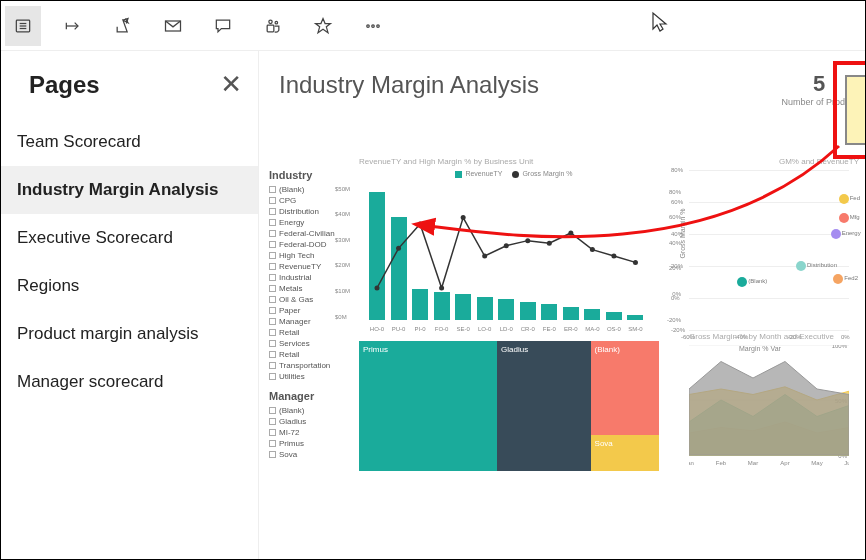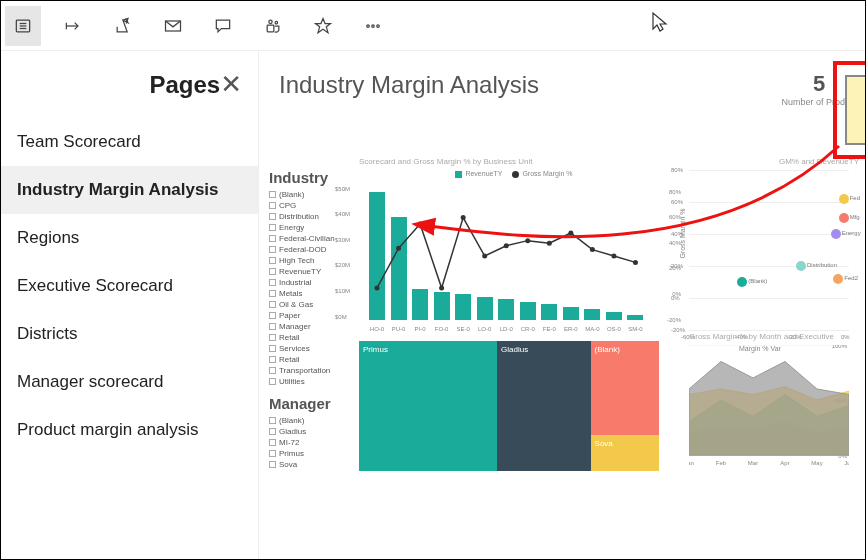--- a/index.html
+++ b/index.html
@@ -32,23 +32,24 @@
     display: flex;
     height: calc(100% - 50px);
   }
   .sidebar {
     width: 258px;
     border-right: 1px solid #eee;
     padding: 18px 0 0 0;
   }
   .sidebar-header {
     display: flex;
-    justify-content: flex-end;
+    justify-content: space-between;
     align-items: center;
     padding: 0 16px 18px 16px;
+    margin-left: 12px;
   }
   .sidebar-header h2 { font-size: 24px; font-weight: 600; color: #222; }
   .close-x {
     font-size: 26px; color: #555; cursor: pointer;
   }
   .page-item {
     padding: 14px 16px;
     font-size: 17px;
     color: #222;
     cursor: pointer;
@@ -101,21 +102,21 @@
   .kpi .n { font-size: 22px; font-weight: 600; }
   .kpi .l { font-size: 9px; color: #888; }
   .filters {
     position: absolute;
     top: 110px;
     left: 10px;
     width: 80px;
     font-size: 8px;
     color: #555;
   }
-  .filters h4 { font-size: 15px; font-weight: 600; margin-bottom: 3px; margin-top: 8px; }
+  .filters h4 { font-size: 11px; font-weight: 600; margin-bottom: 3px; margin-top: 8px; }
   .filters .f-item { display: flex; align-items: center; gap: 3px; line-height: 11px; }
   .filters .f-item .cb { width: 7px; height: 7px; border: 1px solid #aaa; display: inline-block; }
   .chart-box {
     position: absolute;
     font-size: 8px;
     color: #888;
   }
   .chart-title { font-size: 8px; color: #aaa; margin-bottom: 4px; }
   .legend { display: flex; gap: 10px; font-size: 7px; margin-bottom: 4px; justify-content: center; }
   .legend .sw { width: 7px; height: 7px; display: inline-block; margin-right: 3px; vertical-align: middle; }
@@ -201,25 +202,24 @@
 <div class="main">
 
   <div class="sidebar">
     <div class="sidebar-header">
       <h2>Pages</h2>
       <span class="close-x">✕</span>
     </div>
     <div id="page-list">
         <div class="page-item">Team Scorecard</div>
         <div class="page-item selected">Industry Margin Analysis</div>
+        <div class="page-item">Executive Scorecard</div>
         <div class="page-item">Regions</div>
-        <div class="page-item">Executive Scorecard</div>
-        <div class="page-item">Districts</div>
+        <div class="page-item">Product margin analysis</div>
         <div class="page-item">Manager scorecard</div>
-        <div class="page-item">Product margin analysis</div>
       </div>
   </div>
 
   <div class="content">
     <div class="content-header">
       <div class="content-title">Industry Margin Analysis</div>
     </div>
 
     <div class="annot-box">
       <button class="scorecard-btn">Team scorecard</button>
@@ -325,21 +325,21 @@
             <span>Primus</span>
           </div>
           <div class="f-item">
             <span class="cb"></span>
             <span>Sova</span>
           </div>
         </div>
     </div>
 
     <div class="chart-box" style="top:106px;left:100px;width:310px">
-      <div class="chart-title">Scorecard and Gross Margin % by Business Unit</div>
+      <div class="chart-title">RevenueTY and High Margin % by Business Unit</div>
       <div class="legend">
         <span><span class="sw" style="background:#1aab9b"></span><span>RevenueTY</span></span>
         <span><span class="sw" style="background:#333;border-radius:50%"></span><span>Gross Margin %</span></span>
       </div>
       <div class="bars-area" id="bars-area">
           <div class="ylab" style="bottom: 140px;">$50M</div>
           <div class="ylab" style="bottom: 114.4px;">$40M</div>
           <div class="ylab" style="bottom: 88.8px;">$30M</div>
           <div class="ylab" style="bottom: 63.2px;">$20M</div>
           <div class="ylab" style="bottom: 37.6px;">$10M</div>

